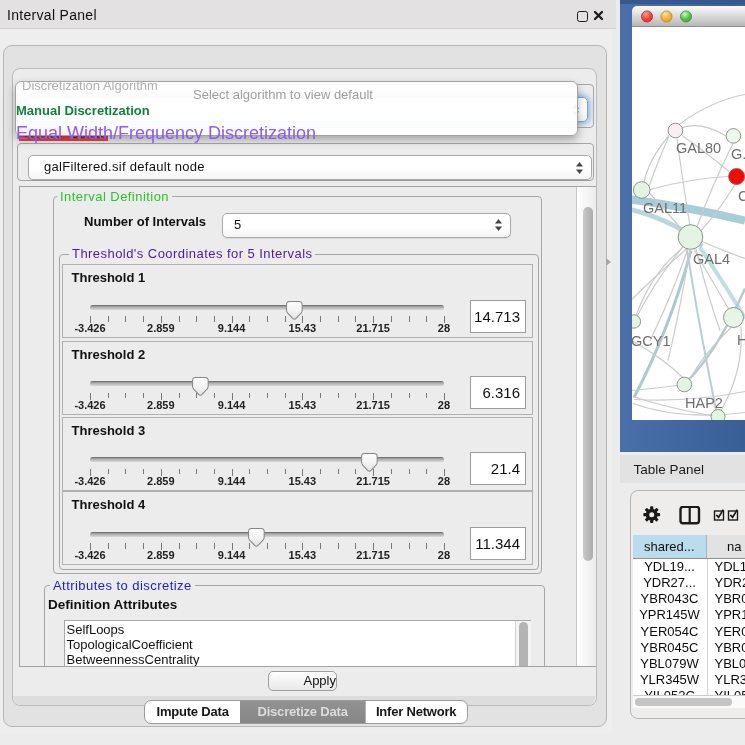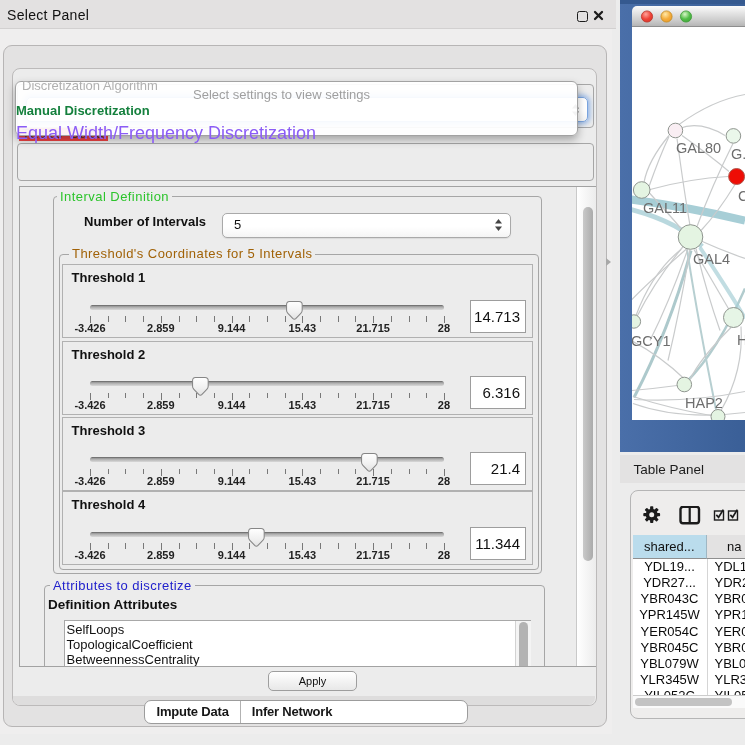--- a/index.html
+++ b/index.html
@@ -24,21 +24,21 @@
   .segsel{background:linear-gradient(180deg,#7f7f7f,#6c6c6c);color:#ececec;}
   .rowtext{position:absolute;font-size:13px;color:#0b0b0b;white-space:nowrap;}
 </style>
 </head>
 <body>
 <div id="root">
 
   <div class="abs" style="left:0;top:28px;width:612px;height:706px;background:#efeeee;"></div>
 
   <div class="abs" style="left:0;top:0;width:616px;height:28px;background:#e3e1e1;border-bottom:1px solid #d2d0d0;"></div>
-  <div class="abs" style="left:7px;top:7px;font-size:14px;letter-spacing:0.3px;color:#111;">Select Panel</div>
+  <div class="abs" style="left:7px;top:7px;font-size:14px;letter-spacing:0.3px;color:#111;">Interval Panel</div>
   <div class="abs" style="left:577px;top:10.5px;width:9px;height:9px;border:1.6px solid #1c1c1c;border-radius:2.5px;"></div>
   <svg class="abs" style="left:593px;top:10px;" width="11" height="11" viewBox="0 0 11 11">
     <path d="M2 2 L9 9 M9 2 L2 9" stroke="#1c1c1c" stroke-width="2.3" stroke-linecap="round"></path>
   </svg>
 
   <div class="abs" style="left:2.5px;top:45px;width:604px;height:682px;background:#e3e2e2;border:1px solid #b7b5b5;border-radius:9px;box-sizing:border-box;"></div>
 
   <div class="abs" style="left:11.5px;top:67.5px;width:585px;height:638.5px;background:#ececec;border:1px solid #bcbaba;border-radius:8px;box-sizing:border-box;"></div>
   <div class="abs" style="left:13px;top:695.5px;width:582px;height:9.5px;background:#dedddd;border-radius:0 0 7px 7px;"></div>
 
@@ -46,39 +46,46 @@
   <div class="gbox" style="left:17px;top:84px;width:575px;height:42px;"></div>
   <div class="combo" style="left:26px;top:97px;width:560px;height:23px;border-color:#7aa4de;box-shadow:0 0 5px 2px rgba(88,145,226,0.6);">
     <svg class="arrows" viewBox="0 0 9 14">
         <path d="M4.5 1 L8 5.4 H1 Z" fill="#555"></path>
         <path d="M4.5 13 L1 8.6 H8 Z" fill="#555"></path>
       </svg>
   </div>
 
   <div class="gbox" style="left:17px;top:143px;width:575px;height:36px;"></div>
   <div class="grouptitle" style="left:19px;top:128px;color:#3a3a3a;background:#ef4444;font-family:Liberation Mono, monospace;">Table Data</div>
+  <div class="combo" style="left:28px;top:155px;width:562px;height:23px;">
+    <span style="position:absolute;left:15px;top:3px;letter-spacing:0.3px;">galFiltered.sif default node</span>
+    <svg class="arrows" viewBox="0 0 9 14">
+        <path d="M4.5 1 L8 5.4 H1 Z" fill="#444"></path>
+        <path d="M4.5 13 L1 8.6 H8 Z" fill="#444"></path>
+      </svg>
+  </div>
 
   <div class="abs" id="scrollpane" style="left:19px;top:185.5px;width:577px;height:481px;border:1px solid #a2a2a2;background:#ececec;box-sizing:border-box;overflow:hidden;">
   </div>
   <div class="abs" id="spclip" style="left:20px;top:186.5px;width:555px;height:479px;overflow:hidden;">
    <div style="position:absolute;left:-20px;top:-186.5px;width:745px;height:745px;">
 
     <div class="gbox" style="left:53px;top:196px;width:487px;height:376px;"></div>
     <div class="grouptitle" style="left:57px;top:190px;color:#2cc42c;">Interval Definition</div>
     <div class="abs" style="left:84px;top:214px;font-size:13px;font-weight:bold;color:#111;">Number of Intervals</div>
     <div class="combo" style="left:222px;top:212.5px;width:287px;height:23px;">
       <span style="position:absolute;left:11px;top:3.5px;">5</span>
       <svg class="arrows" viewBox="0 0 9 14">
             <path d="M4.5 1 L8 5.4 H1 Z" fill="#444"></path>
             <path d="M4.5 13 L1 8.6 H8 Z" fill="#444"></path>
           </svg>
     </div>
 
     <div class="gbox" style="left:58.5px;top:253.5px;width:478px;height:314px;"></div>
-    <div class="grouptitle" style="left:69px;top:247px;color:#a16207;">Threshold's Coordinates for 5 Intervals</div>
+    <div class="grouptitle" style="left:69px;top:247px;color:#4c1d95;">Threshold's Coordinates for 5 Intervals</div>
     <div id="thresholds">
           <div class="abs" style="left:61.5px;top:264px;width:471px;height:74px;border:1px solid #b1b1b1;box-sizing:border-box;"></div>
           <div class="blocktitle" style="left:71.5px;top:270px;">Threshold 1</div>
           <div class="abs" style="left:90px;top:304.5px;width:354px;height:5px;background:linear-gradient(180deg,#5f5f5f 0%,#a8a8a8 35%,#d9d9d9 100%);border-radius:2.5px;box-sizing:border-box;"></div>
           <div class="tick" style="left:90.0px;top:316px;height:7px;"></div>
           <div class="tick" style="left:107.7px;top:316px;height:5.5px;"></div>
           <div class="tick" style="left:125.4px;top:316px;height:5.5px;"></div>
           <div class="tick" style="left:143.1px;top:316px;height:5.5px;"></div>
           <div class="tick" style="left:160.8px;top:316px;height:7px;"></div>
           <div class="tick" style="left:178.5px;top:316px;height:5.5px;"></div>
@@ -247,36 +254,37 @@
     <div class="abs" style="left:66.5px;top:637.1px;font-size:13px;color:#111;">TopologicalCoefficient</div>
     <div class="abs" style="left:66.5px;top:651.9px;font-size:13px;color:#111;">BetweennessCentrality</div>
     <div class="abs" style="left:515px;top:620.5px;width:14.5px;height:48px;background:#f4f4f4;border-left:1px solid #d2d2d2;"></div>
     <div class="abs" style="left:518.5px;top:622px;width:9px;height:60px;background:#b3b3b3;border-radius:4.5px;"></div>
    </div>
   </div>
 
   <div class="abs" style="left:576px;top:186.5px;width:19px;height:479px;background:linear-gradient(90deg,#ffffff,#ececec);border-left:1px solid #c9c9c9;"></div>
   <div class="abs" style="left:583px;top:207px;width:9.5px;height:354px;background:linear-gradient(90deg,#c9c9c9,#ababab);border-radius:5px;"></div>
 
-  <div class="abs" style="left:268px;top:671px;width:89px;height:20px;background:linear-gradient(180deg,#ffffff,#f1f1f1 60%,#e8e8e8);
-       border:1px solid #9e9e9e;border-radius:5px;box-sizing:border-box;text-align:center;
-       font-size:11px;color:#111;line-height:18px;z-index:5;">Apply</div>
+  <div class="abs" style="left:268px;top:671px;width:69px;height:20px;background:linear-gradient(180deg,#ffffff,#f1f1f1 60%,#e8e8e8);
+       border:1px solid #9e9e9e;border-radius:5px;box-sizing:border-box;text-align:right;
+       font-size:13px;color:#111;line-height:18px;z-index:5;">Apply</div>
 
   <div class="abs" style="left:143.7px;top:699.5px;width:324px;height:24.5px;background:#ffffff;
         border:1px solid #9c9c9c;border-radius:7px;overflow:hidden;display:flex;box-sizing:border-box;z-index:20;">
     <div class="seg" style="width:95.8px;">Impute Data</div>
+    <div class="seg" style="width:124.2px;background:linear-gradient(180deg,#929292,#868686);color:#dcdcdc;">Discretize Data</div>
     <div class="seg segdiv" style="width:102px;">Infer Network</div>
   </div>
 
   <div class="abs" style="left:606px;top:258px;width:0;height:0;border-top:4px solid transparent;border-bottom:4px solid transparent;border-left:5px solid #a8a8a8;"></div>
 
   <div class="abs" style="left:15px;top:81px;width:562.5px;height:55px;background:rgba(255,255,255,0.93);
         border:1px solid #a2a2a2;border-radius:6px;box-shadow:0 4px 9px rgba(0,0,0,0.3);z-index:30;box-sizing:border-box;"></div>
   <div class="abs" style="left:22px;top:77.5px;font-size:13px;color:#b0b0b0;z-index:31;">Discretization Algorithm</div>
-  <div class="abs" style="left:193px;top:87px;font-size:13px;color:#9f9f9f;z-index:31;">Select settings to view settings</div>
+  <div class="abs" style="left:193px;top:87px;font-size:13px;color:#9f9f9f;z-index:31;">Select algorithm to view default</div>
   <div class="abs" style="left:16px;top:103px;font-size:13px;font-weight:bold;color:#15803d;z-index:31;">Manual Discretization</div>
   <div class="abs" style="left:16px;top:123px;font-size:18px;color:#8b5cf6;z-index:31;">Equal Width/Frequency Discretization</div>
 
   <div class="abs" style="left:620px;top:0;width:125px;height:451.5px;background:linear-gradient(90deg,#4a6fa9,#3a5f97);"></div>
   <div class="abs" style="left:620px;top:0;width:125px;height:4px;background:#35598f;"></div>
 
   <div class="abs" style="left:632px;top:6px;width:113px;height:20.5px;background:linear-gradient(180deg,#fbfbfb,#cdcdcd 70%,#b6b6b6);
        border-bottom:1px solid #8e8e8e;border-top-left-radius:5px;box-sizing:border-box;"></div>
   <svg class="abs" style="left:632px;top:6px;z-index:3;" width="70" height="21" viewBox="0 0 70 21">
     <defs>

